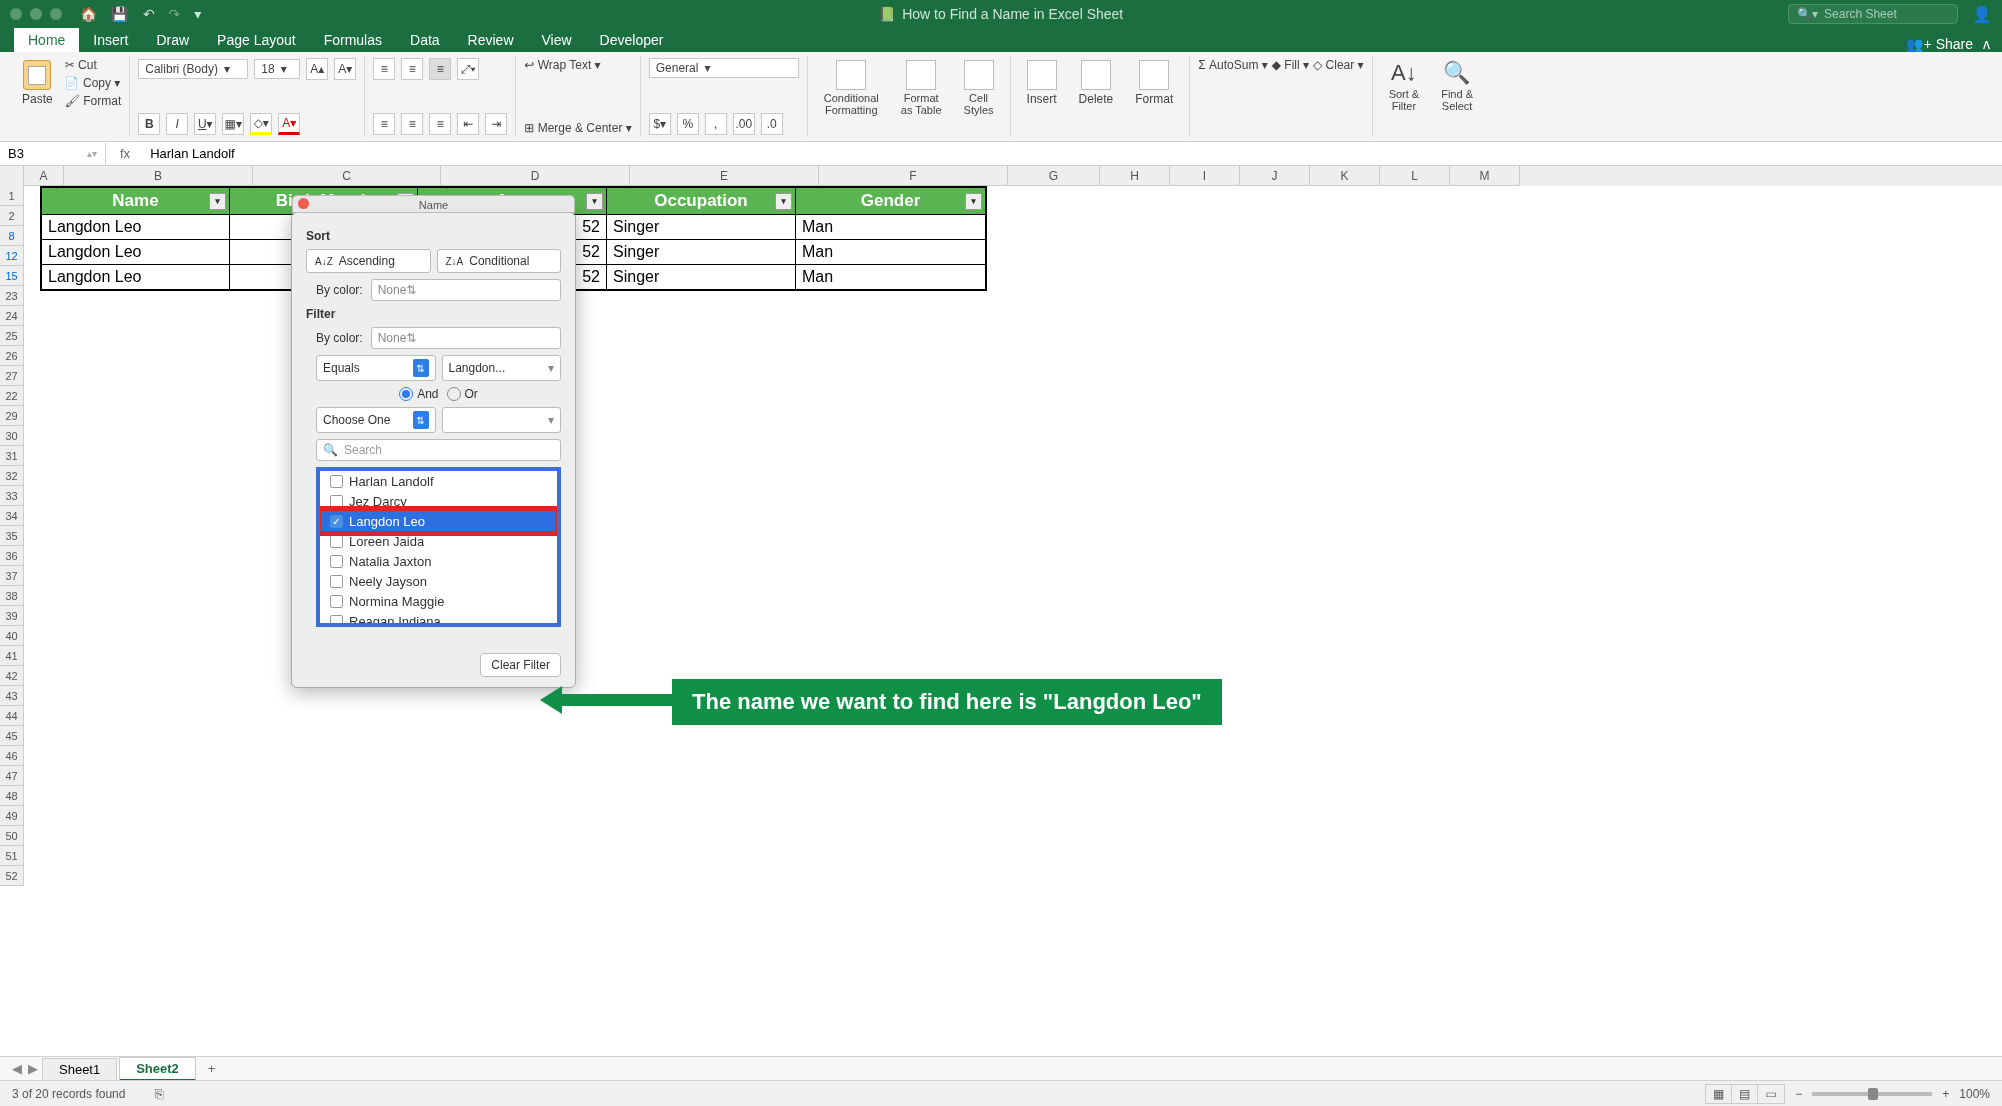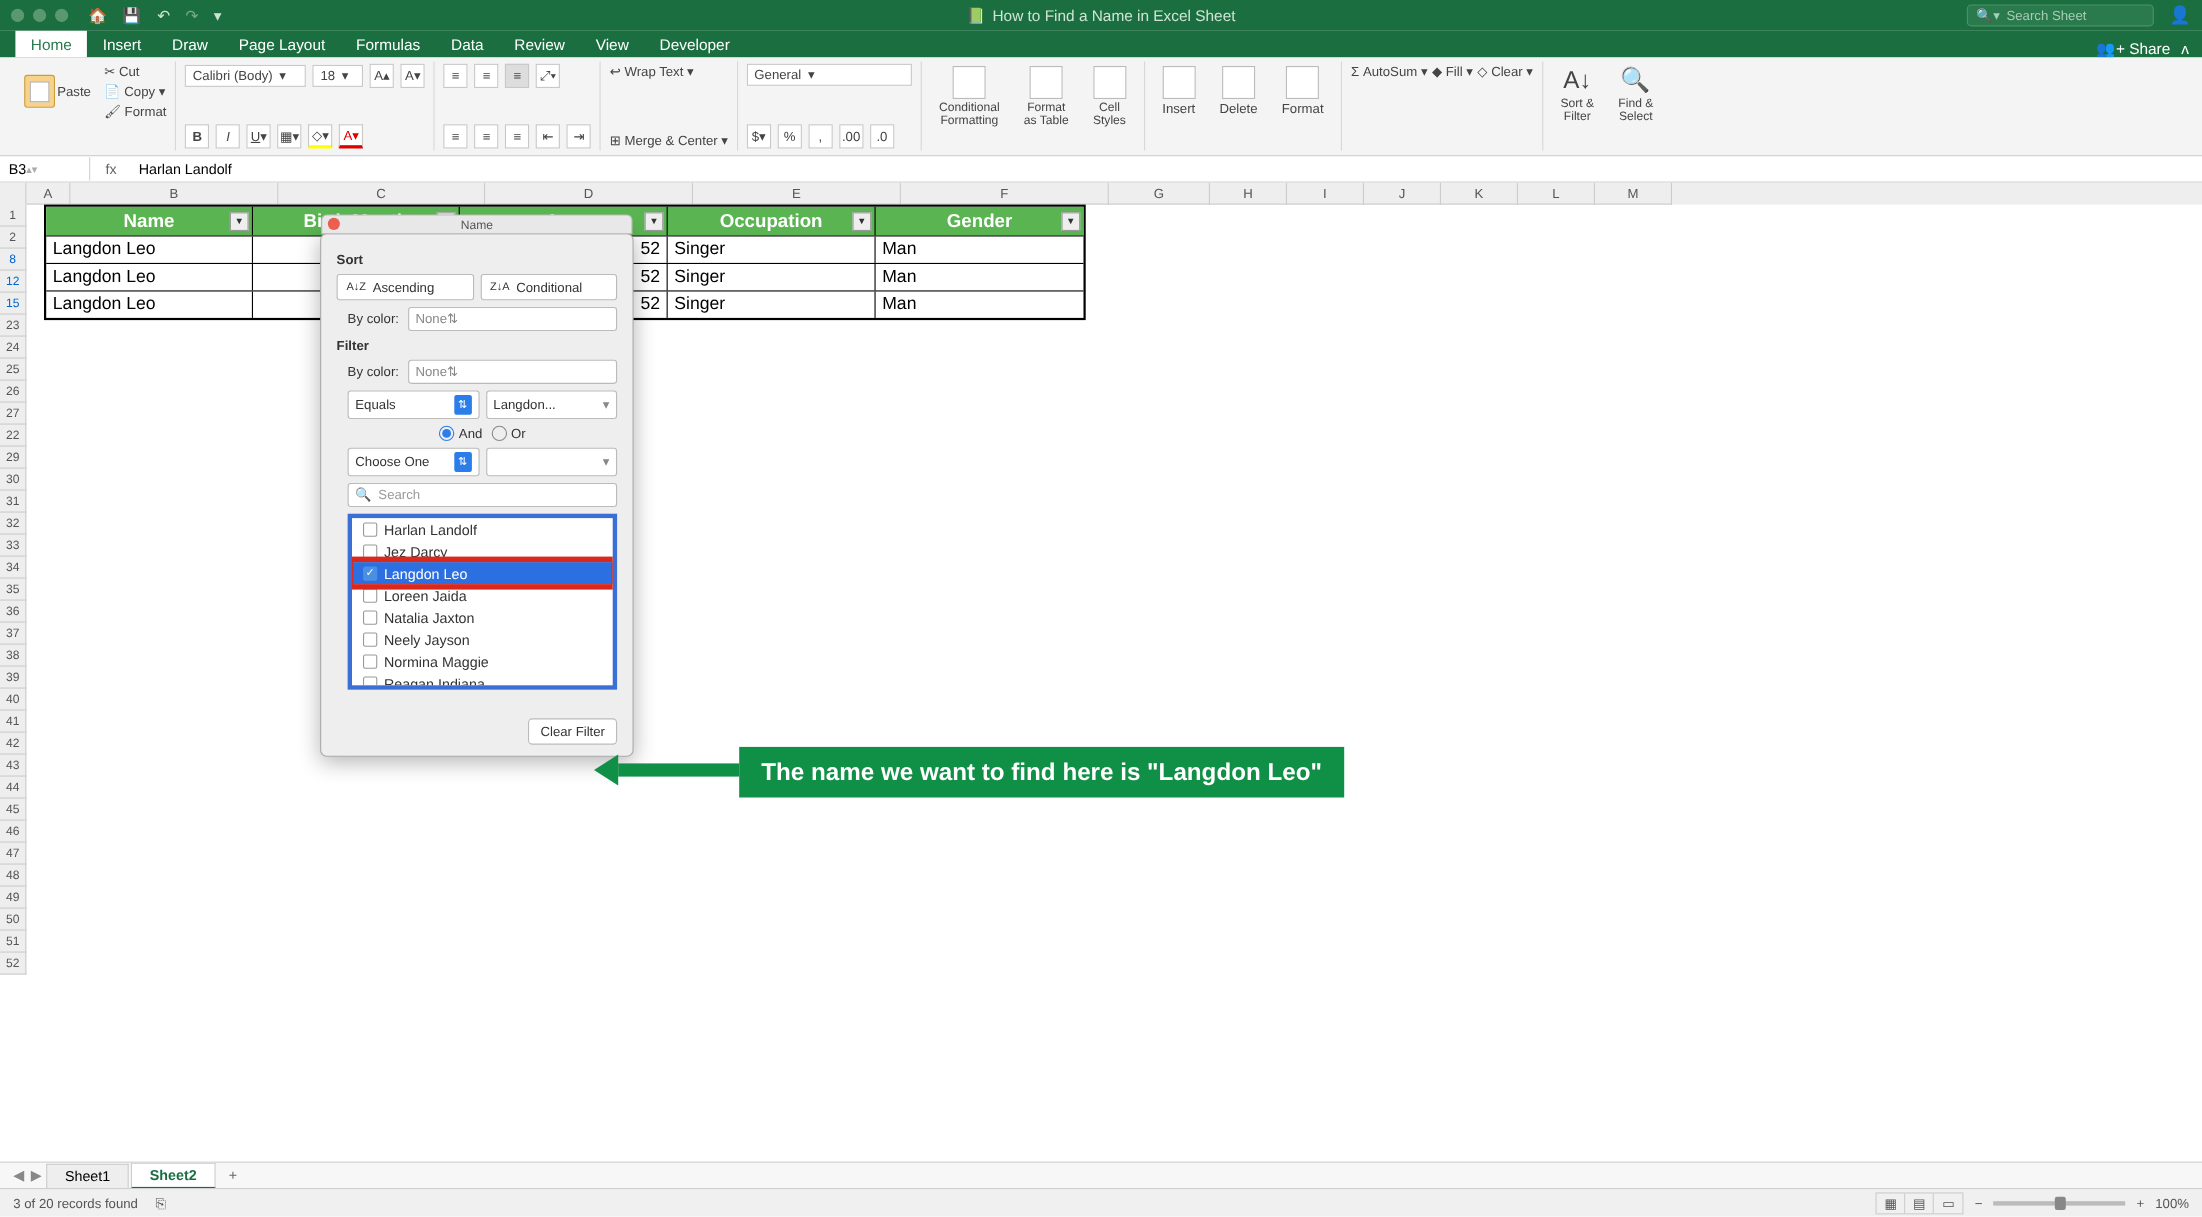--- a/index.html
+++ b/index.html
@@ -11,29 +11,29 @@
 .tl-title{position:absolute;left:50%;transform:translateX(-50%);display:flex;align-items:center;gap:6px;font-size:14px}
 .tl-right{position:absolute;right:10px;display:flex;align-items:center;gap:14px}
 .searchbox{background:#2a7a4d;border:1px solid #4a9468;border-radius:4px;padding:2px 8px;color:#a8ccb5;font-size:12px;display:flex;align-items:center;gap:6px;width:170px}
 .ribbon-tabs{height:24px;background:#1a6e3f;display:flex;align-items:flex-end;padding:0 14px;color:#fff;font-size:14px;position:relative}
 .rtab{padding:4px 14px;cursor:pointer}
 .rtab.active{background:#fff;color:#2a7a4d}
 .rtab-right{position:absolute;right:12px;display:flex;align-items:center;gap:10px;color:#fff}
 .ribbon{height:90px;background:#f4f4f4;border-bottom:1px solid #d0d0d0;display:flex;align-items:stretch;padding:4px 8px;font-size:12px;color:#444}
 .rgroup{display:flex;flex-direction:column;justify-content:space-between;padding:2px 8px;border-right:1px solid #d8d8d8}
 .rrow{display:flex;align-items:center;gap:6px}
-.paste{display:flex;align-items:center;gap:2px;padding:2px 6px}
+.paste{display:flex;flex-direction:column;align-items:center;gap:2px;padding:2px 6px}
 .paste-icon{width:28px;height:30px;background:#f7d28a;border:1px solid #c99f40;border-radius:3px;position:relative}
 .paste-icon:before{content:"";position:absolute;top:5px;left:4px;right:4px;bottom:4px;background:#fff;border:1px solid #aaa}
 .bigbtn{display:flex;flex-direction:column;align-items:center;justify-content:center;padding:2px 8px;gap:2px}
 .bigicon{width:30px;height:30px;border:1px solid #bbb;background:#fff}
 .fontsel{border:1px solid #c8c8c8;background:#fff;padding:2px 6px;display:inline-flex;align-items:center;gap:6px}
 .fmtbtn{width:22px;height:22px;border:1px solid #c8c8c8;background:#fff;display:inline-flex;align-items:center;justify-content:center;font-size:12px}
 .formulabar{height:24px;border-bottom:1px solid #d0d0d0;display:flex;align-items:center;font-size:13px}
-.namebox{width:82px;border-right:1px solid #d0d0d0;padding:3px 8px;display:flex;align-items:center;}
+.namebox{width:106px;border-right:1px solid #d0d0d0;padding:3px 8px;display:flex;align-items:center;justify-content:space-between}
 .fx{padding:0 14px;color:#666;}
 .fxval{padding:0 6px}
 .gridarea{position:relative;height:892px;overflow:hidden}
 .colhdr{position:absolute;top:0;left:0;right:0;height:20px;display:flex;background:#eee;font-size:12px}
 .rowgutter{width:24px;border-right:1px solid #ccc;background:#eee}
 .ch{border-right:1px solid #ccc;border-bottom:1px solid #ccc;text-align:center;line-height:20px;color:#555}
 .rowhdrs{position:absolute;top:20px;left:0;width:24px;background:#eee}
 .rh{height:20px;border-bottom:1px solid #ccc;border-right:1px solid #ccc;text-align:center;font-size:11px;color:#555;line-height:20px}
 .rh.blue{color:#0066cc}
 .datatable{position:absolute;top:20px;left:40px;border:2px solid #000}
@@ -488,21 +488,21 @@
 
 <div class="sheettabs">
   <span class="navtri">◀</span>
   <span class="navtri">▶</span>
   <div class="stab">Sheet1</div>
   <div class="stab active">Sheet2</div>
   <div class="plustab">+</div>
 </div>
 
 <div class="statusbar">
-  <div style="display:flex;gap:16px;align-items:center">
+  <div style="display:flex;gap:29px;align-items:center">
     <span>3 of 20 records found</span>
     <span>⎘</span>
   </div>
   <div class="sb-right">
     <div class="viewbtns">
       <div class="vb">▦</div>
       <div class="vb">▤</div>
       <div class="vb" style="border-right:none">▭</div>
     </div>
     <span>−</span>

